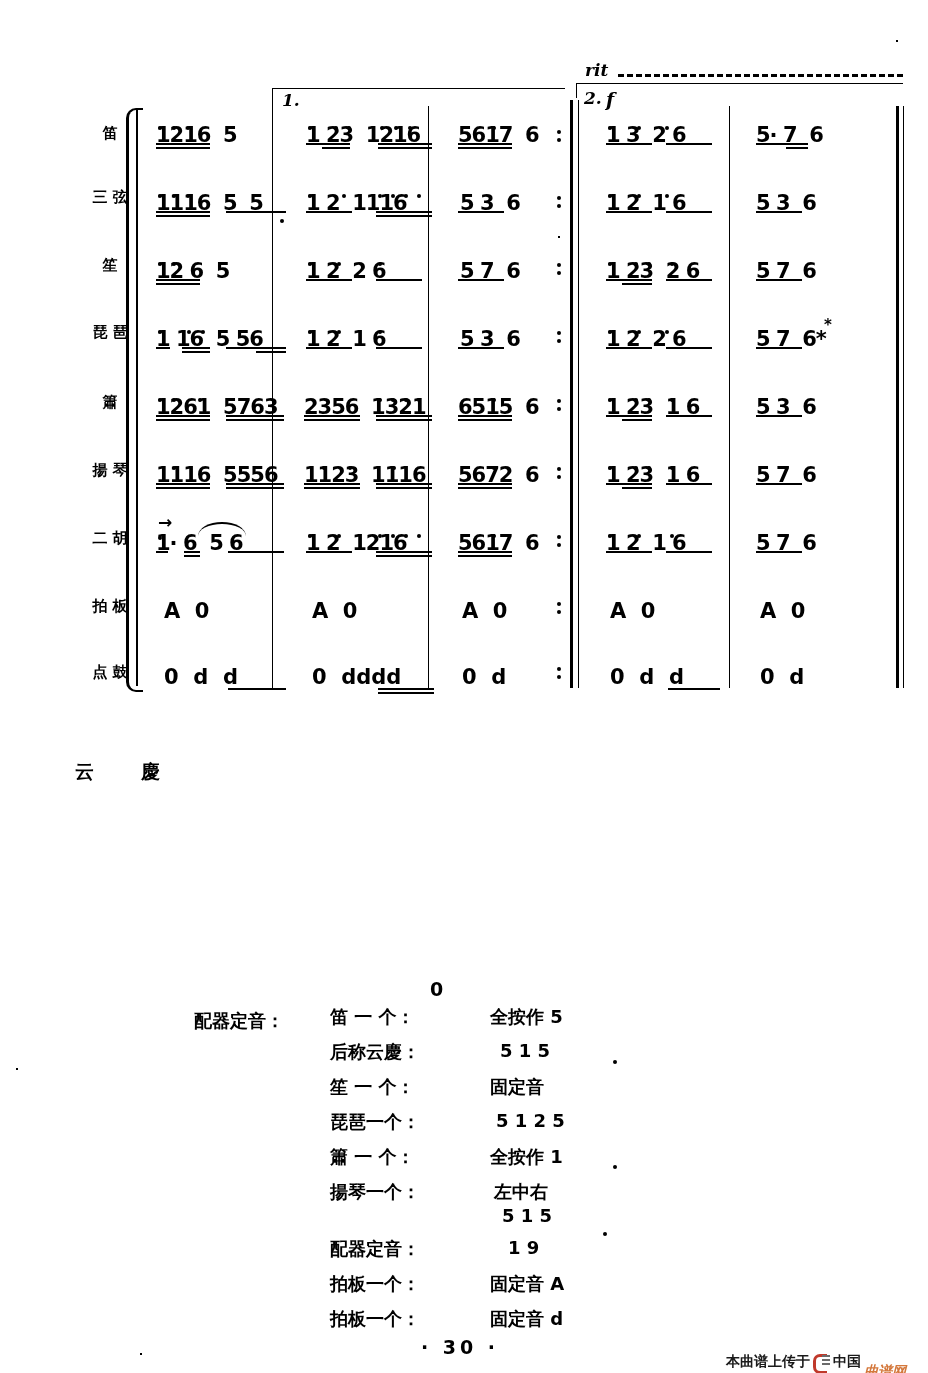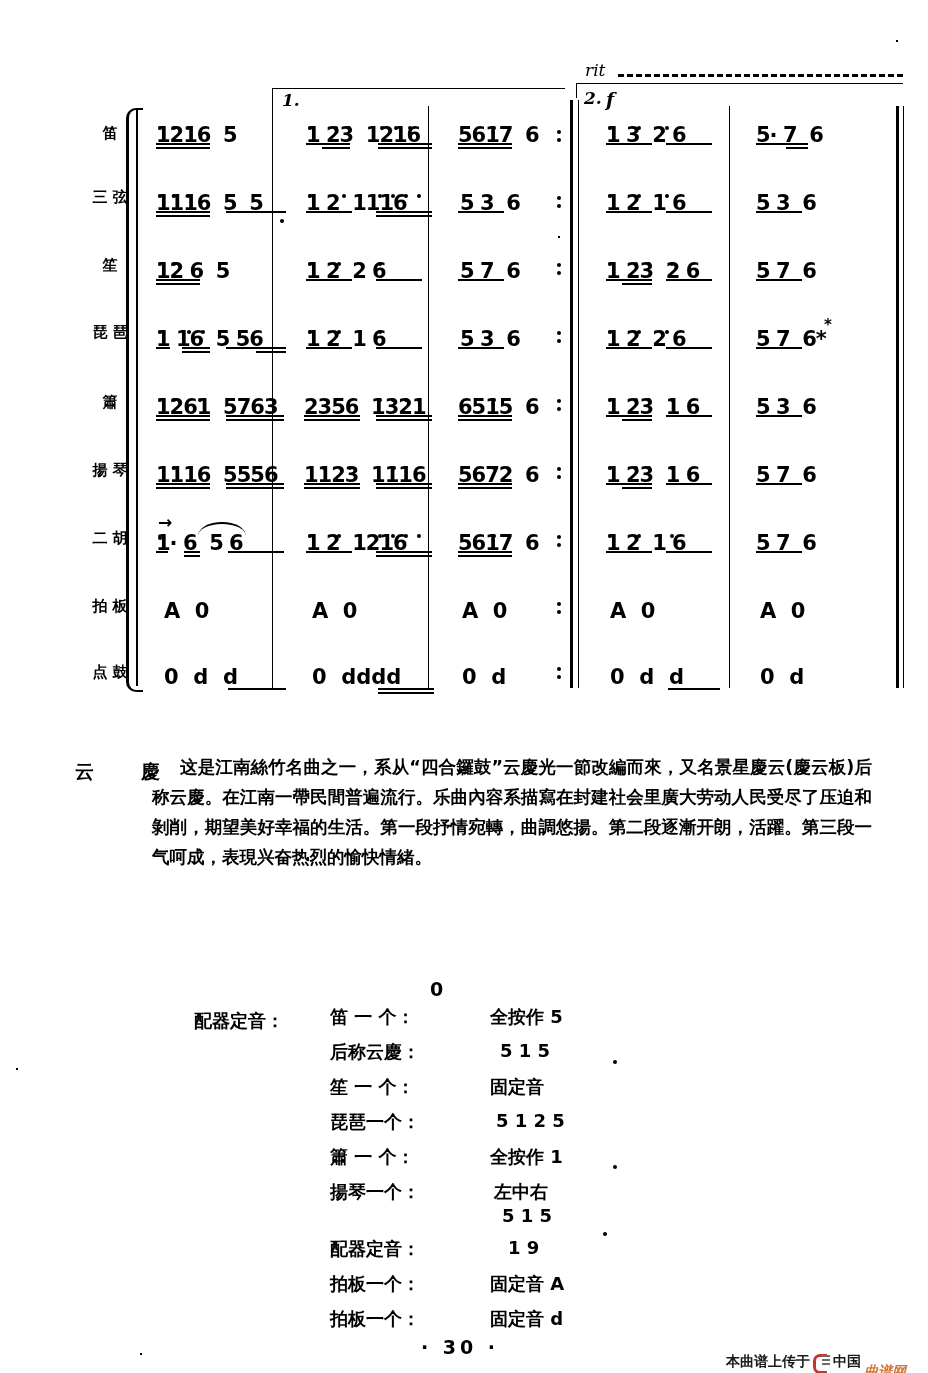--- a/index.html
+++ b/index.html
@@ -54,21 +54,21 @@
   .oct b{display:inline-block;width:4px;height:4px;background:#000;border-radius:50%;}
   .beam1,.beam2{position:absolute;left:0;height:2px;background:#000;}
   .beam1{top:25px;}
   .beam2{top:29px;}
 
   .dotline{position:absolute;width:4px;height:4px;background:#000;border-radius:50%;}
 
   
   #rit{position:absolute;left:585px;top:60px;
        font-family:"DejaVu Serif","Liberation Serif",serif;
-       font-style:italic;font-size:17px;font-weight:normal;}
+       font-style:italic;font-size:17px;font-weight:bold;}
   #ritdash{position:absolute;left:618px;top:74px;width:285px;height:0;
        border-top:3px dashed #000;}
 
   
   .volta{position:absolute;border-top:1.6px solid #000;border-left:1.6px solid #000;height:14px;}
   .volta-num{position:absolute;
        font-family:"DejaVu Serif","Liberation Serif",serif;
        font-style:italic;font-weight:bold;font-size:17px;}
 
   
@@ -409,21 +409,20 @@
 
     <div class="note" style="left:470px;top:6px">0  d  d</div>
     <div class="beam1" style="left:528px;top:28px;width:52px"></div>
 
     <div class="note" style="left:620px;top:6px">0  d</div>
   </div>
 </div>
 
 <div id="prose">
   <div class="p-title">云　慶</div>
-  <p class="para p1">这是江南絲竹名曲之一，系从“四合鑼鼓”云慶光一節改編而來，又名景星慶云(慶云板)后称云慶。在江南一帶民間普遍流行。乐曲內容系描寫在封建社会里廣大劳动人民受尽了压迫和剝削，期望美好幸福的生活。第一段抒情宛轉，曲調悠揚。第二段逐漸开朗，活躍。第三段一气呵成，表現兴奋热烈的愉快情緒。</p>
   <div class="zero-mark">0</div>
 </div>
 
 <div id="tuning">
   <div id="tuning-title">配器定音：</div>
 
   <div class="trow" style="top:0px">
     <span class="tname">笛 一 个：</span>
     <span class="tval">全按作 5</span>
   </div>

